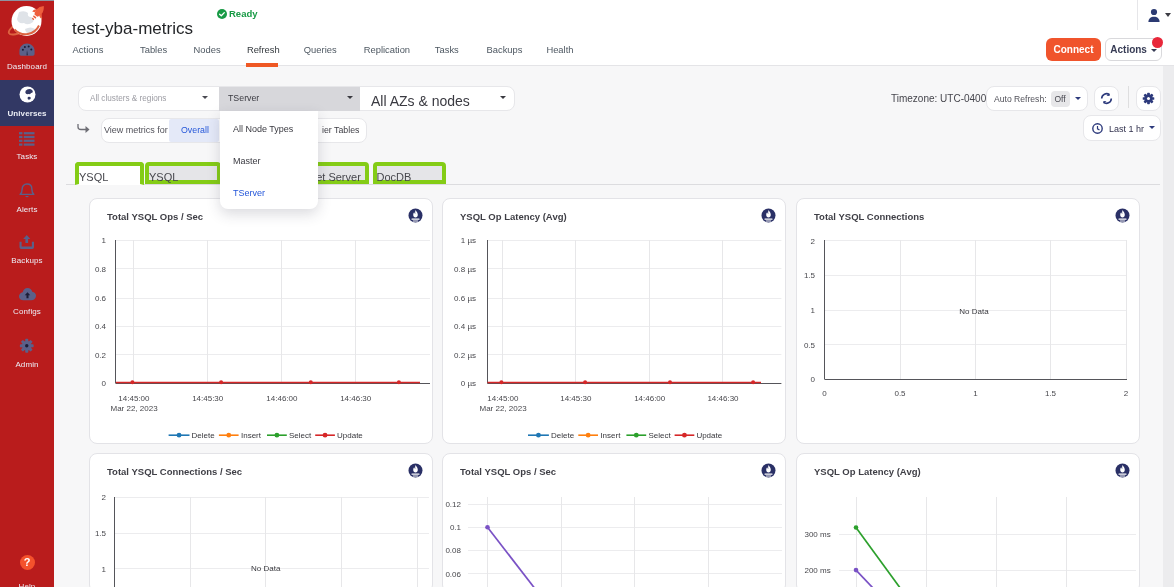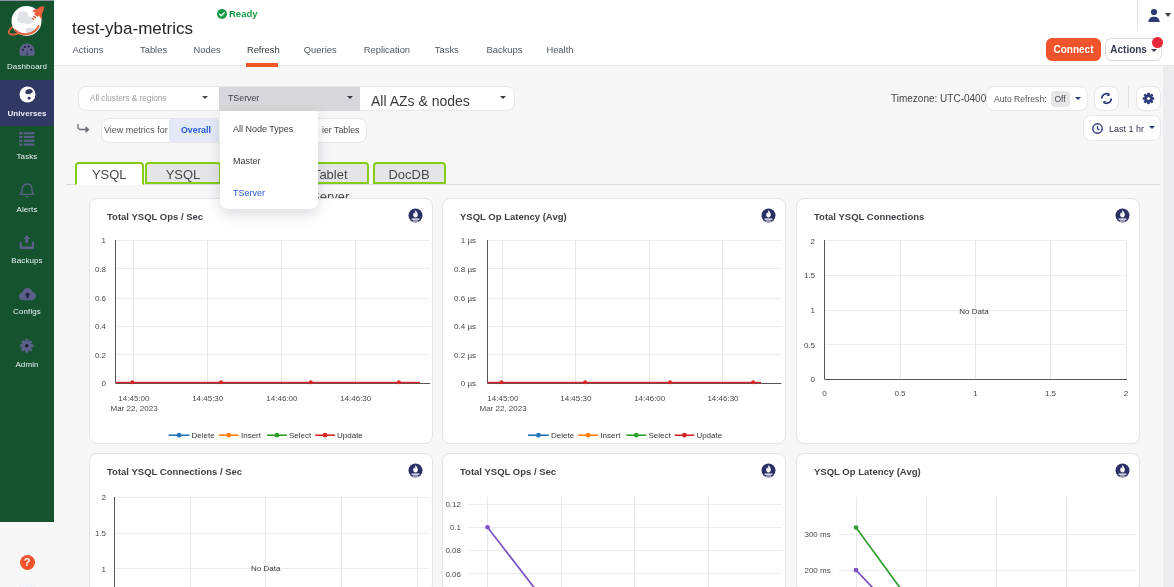--- a/index.html
+++ b/index.html
@@ -1,34 +1,34 @@
 <!DOCTYPE html>
 <html><head>
 <meta charset="utf-8">
 <style>
 * { margin:0; padding:0; box-sizing:border-box; }
 html,body { width:1174px; height:587px; overflow:hidden; font-family:"Liberation Sans", sans-serif; }
 body { position:relative; background:#f7f7f8; }
 .abs { position:absolute; }
 
-#sidebar { position:absolute; left:0; top:0; width:54px; height:522px; background:#14532d; border-top:1px solid #8f93a0; }
+#sidebar { position:absolute; left:0; top:0; width:54px; height:587px; background:#b91c1c; border-top:1px solid #8f93a0; }
 .sb-item { position:absolute; left:0; width:54px; text-align:center; }
 .sb-label { color:#eceef6; font-size:8px; letter-spacing:0.1px; display:block; margin-top:2px; }
 .sb-active { position:absolute; left:0; width:54px; height:46px; background:#323864; }
 
 #header { position:absolute; left:54px; top:0; width:1120px; height:66px; background:#fff; border-bottom:1px solid #e4e4e7; }
 #title { position:absolute; left:18px; top:3px; font-size:17px; font-weight:400; color:#232528; letter-spacing:0;margin-top:16px; }
 .navtab { position:absolute; top:44px; font-size:9.4px; color:#4e5862; }
 
 .btn { position:absolute; border-radius:6px; font-size:12px; text-align:center; }
 
 .whitebox { position:absolute; background:#fff; border:1px solid #e7e7ea; border-radius:8px; }
 .caret { display:inline-block; width:0; height:0; border-left:3px solid transparent; border-right:3px solid transparent; border-top:3.5px solid #5a5a63; vertical-align:middle; }
 
-.mtab { position:absolute; top:162px; height:22px; font-size:13px; color:#47474d; text-align:center; line-height:22px; border:2px solid #84cc16; border-radius:4px 4px 0 0; background:#e5e5e8; }
+.mtab { position:absolute; top:162px; height:22px; font-size:11px; color:#47474d; line-height:22px; border:4px solid #84cc16; border-radius:4px 4px 0 0; background:#e5e5e8; }
 
 .panel { position:absolute; background:#fff; border:1px solid #e3e3e7; border-radius:8px; }
 svg text { font-family:"Liberation Sans", sans-serif; }
 </style>
 </head>
 <body>
 <div id="header">
   <div id="title">test-yba-metrics</div>
   <svg class="abs" style="left:163px;top:8.5px" width="10" height="10" viewBox="0 0 10 10">
       <circle cx="5" cy="5" r="5" fill="#189a45"></circle>
@@ -204,21 +204,21 @@
       <circle cx="9" cy="9" r="2.1" fill="#fff"></circle>
     </svg>
 
   <svg class="abs" style="left:77px;top:124px" width="13" height="10" viewBox="0 0 13 10">
       <path d="M1 0 v3 q0 2.5 3 2.5 h7" fill="none" stroke="#6e6e75" stroke-width="1.3"></path>
       <path d="M8.5 2 L12.5 5.5 L8.5 9z" fill="#6e6e75"></path>
     </svg>
   <div class="whitebox" style="left:101px;top:117.5px;width:266px;height:25px"></div>
   <div class="abs" style="left:104px;top:125px;font-size:9px;color:#52525a">View metrics for</div>
   <div class="abs" style="left:168.8px;top:118.5px;width:50.5px;height:23px;background:#e4e9f8;border-radius:2px"></div>
-  <div class="abs" style="left:181px;top:125px;font-size:8.8px;font-weight:700;color:#2456d9">Overall</div>
+  <div class="abs" style="left:181px;top:125px;font-size:8.8px;font-weight:400;color:#2456d9">Overall</div>
   <div class="abs" style="left:322px;top:125px;font-size:8.8px;color:#3f3f46">ier Tables</div>
 
   <div class="whitebox" style="left:1083px;top:115px;width:78px;height:26px"></div>
   <svg class="abs" style="left:1091.5px;top:123px" width="11" height="11" viewBox="0 0 11 11">
       <circle cx="5.5" cy="5.5" r="4.7" fill="none" stroke="#2d3a7c" stroke-width="1.4"></circle>
       <path d="M5.5 3 v2.8 l2 1.2" fill="none" stroke="#2d3a7c" stroke-width="1.2"></path>
     </svg>
   <div class="abs" style="left:1109px;top:123.5px;font-size:9px;color:#32324e">Last 1 hr</div>
   <span class="caret abs" style="left:1149px;top:126px;border-top-color:#2d3a7c"></span>
 

